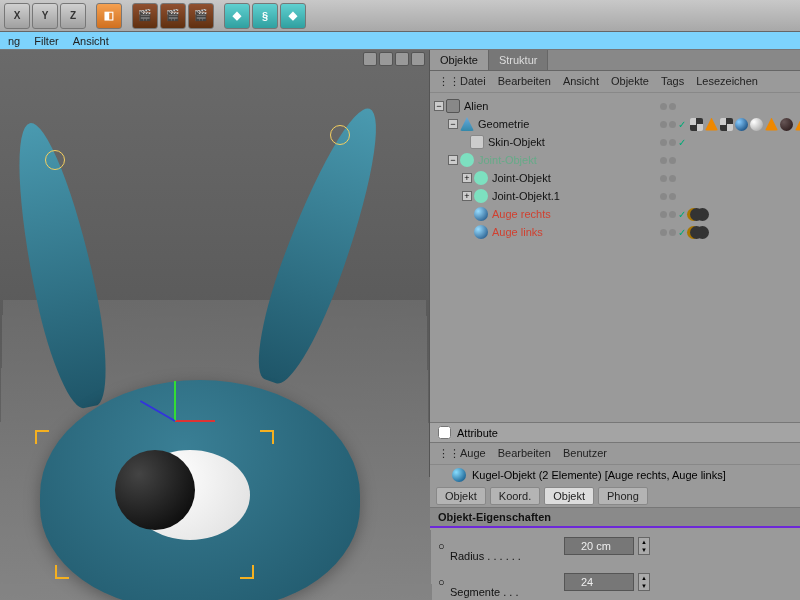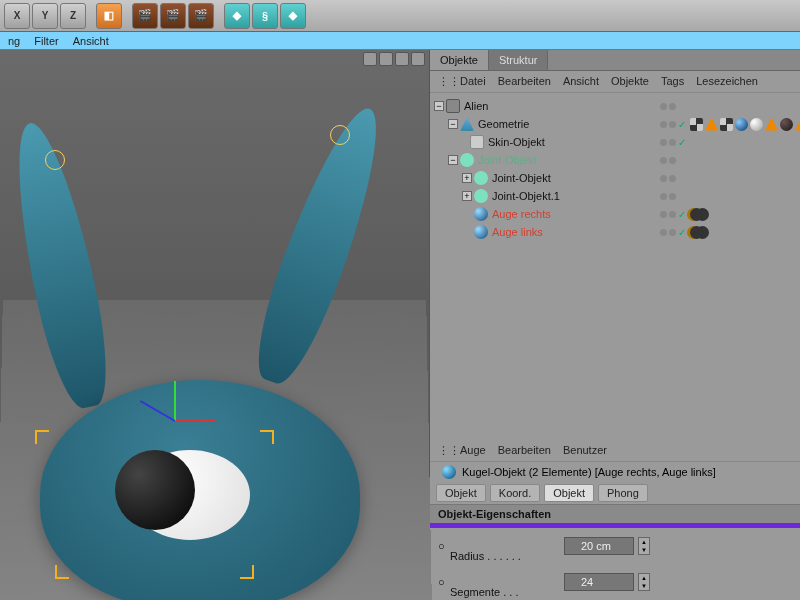--- a/index.html
+++ b/index.html
@@ -56,26 +56,26 @@
 .tag.orange-tri{background:#e80;clip-path:polygon(50% 0,100% 100%,0 100%);}
 .tag.sphere-blue{background:radial-gradient(circle at 30% 30%,#8cf,#036);border-radius:50%;}
 .tag.sphere-white{background:radial-gradient(circle at 30% 30%,#fff,#999);border-radius:50%;}
 .tag.sphere-dark{background:radial-gradient(circle at 30% 30%,#655,#211);border-radius:50%;}
 
 .filler{flex:1; background:#9a9a9a;}
 
 
 .attr-hdr{padding:3px 8px;background:#a4a4a4;border-top:1px solid #777;border-bottom:1px solid #777;display:flex;align-items:center;gap:6px;}
 .attr-hdr input[type=checkbox]{margin:0;}
-.attr-row{display:flex;align-items:center;gap:6px;padding:3px 12px;background:#9a9a9a;}
+.attr-row{display:flex;align-items:center;gap:6px;padding:3px 22px;background:#9a9a9a;}
 .attr-row .icon{width:14px;height:14px;background:radial-gradient(circle at 30% 30%,#8df,#047);border-radius:50%;}
 .attr-tabs{display:flex;padding:2px 6px;gap:4px;background:#9a9a9a;}
 .attr-tabs .t{padding:2px 8px;background:#b4b4b4;border:1px solid #888;border-radius:2px;color:#222;cursor:pointer;}
 .attr-tabs .t.active{background:#ddd;}
-.section-hdr{background:#8a8a8a;padding:3px 8px;font-weight:bold;color:#111;border-top:1px solid #777;border-bottom:5px solid #6d28d9;}
+.section-hdr{background:#8a8a8a;padding:3px 8px;font-weight:bold;color:#111;border-top:1px solid #777;border-bottom:2px solid #6d28d9;}
 .prop-row{display:flex;align-items:center;padding:2px 8px;gap:4px;background:#9a9a9a;}
 .prop-row .plabel{width:110px;color:#111;margin-top:20px;}
 .prop-row .pval{width:70px;background:#777;color:#eee;padding:2px 16px;border:1px solid #555;}
 .spinner{width:12px;height:18px;background:#aaa;border:1px solid #666;display:flex;flex-direction:column;}
 .spinner div{flex:1;display:flex;align-items:center;justify-content:center;font-size:6px;cursor:pointer;}
 
 
 .alien-body{position:absolute;left:40px;top:330px;width:320px;height:230px;background:radial-gradient(ellipse at 45% 30%,#3a7f95,#1e5568);border-radius:50% 50% 45% 45%;filter:drop-shadow(0 4px 8px rgba(0,0,0,.3));}
 .ear{position:absolute;width:60px;height:290px;background:linear-gradient(#4a9ab0,#1e5568);border-radius:50% 50% 40% 40% / 60% 60% 40% 40%;}
 .ear.l{left:30px;top:70px;transform:rotate(-12deg);}
@@ -269,20 +269,24 @@
             <span class="check">✓</span>
           </span>
         <span class="tag-strip">
           <span class="tag dots"></span>
         </span>
       </div>
     </div>
 
     <div class="filler"></div>
 
+    <div class="attr-hdr">
+      <input type="checkbox" style="">
+      <span>Attribute</span>
+    </div>
     <div class="panel-menu">
       <span class="menu-dots">⋮⋮</span>
       <span>Auge</span>
       <span>Bearbeiten</span>
       <span>Benutzer</span>
     </div>
     <div class="attr-row">
       <span class="icon"></span>
       <span>Kugel-Objekt (2 Elemente) [Auge rechts, Auge links]</span>
     </div>

